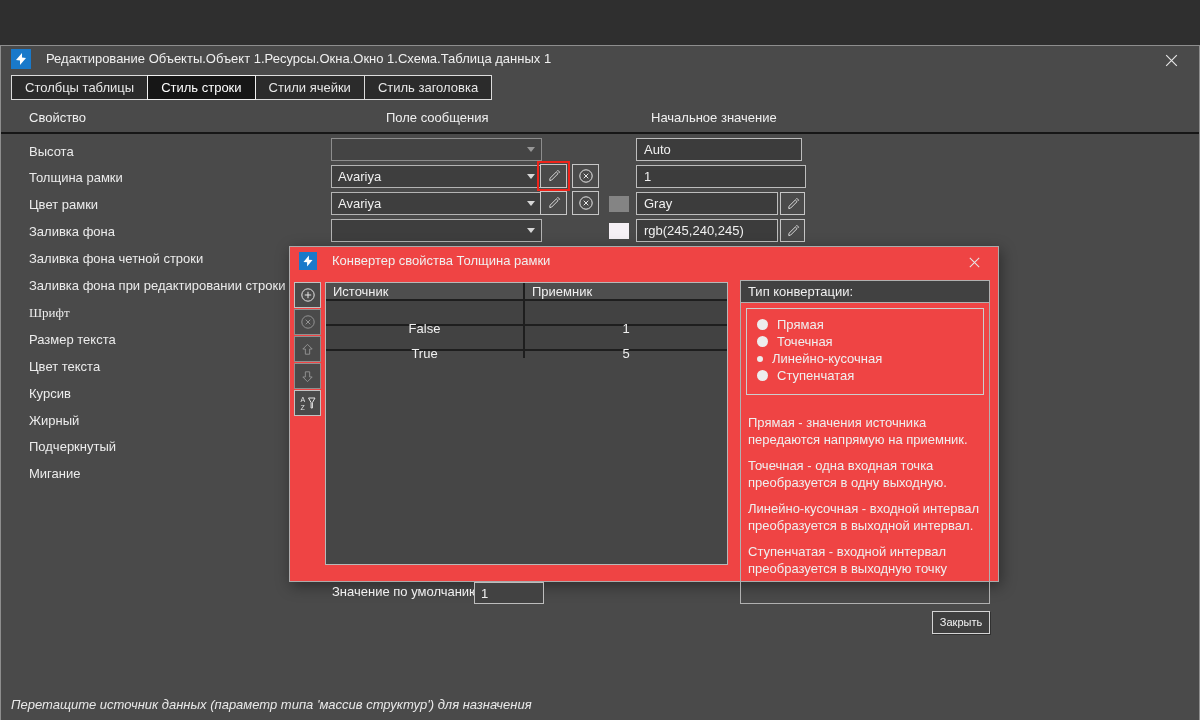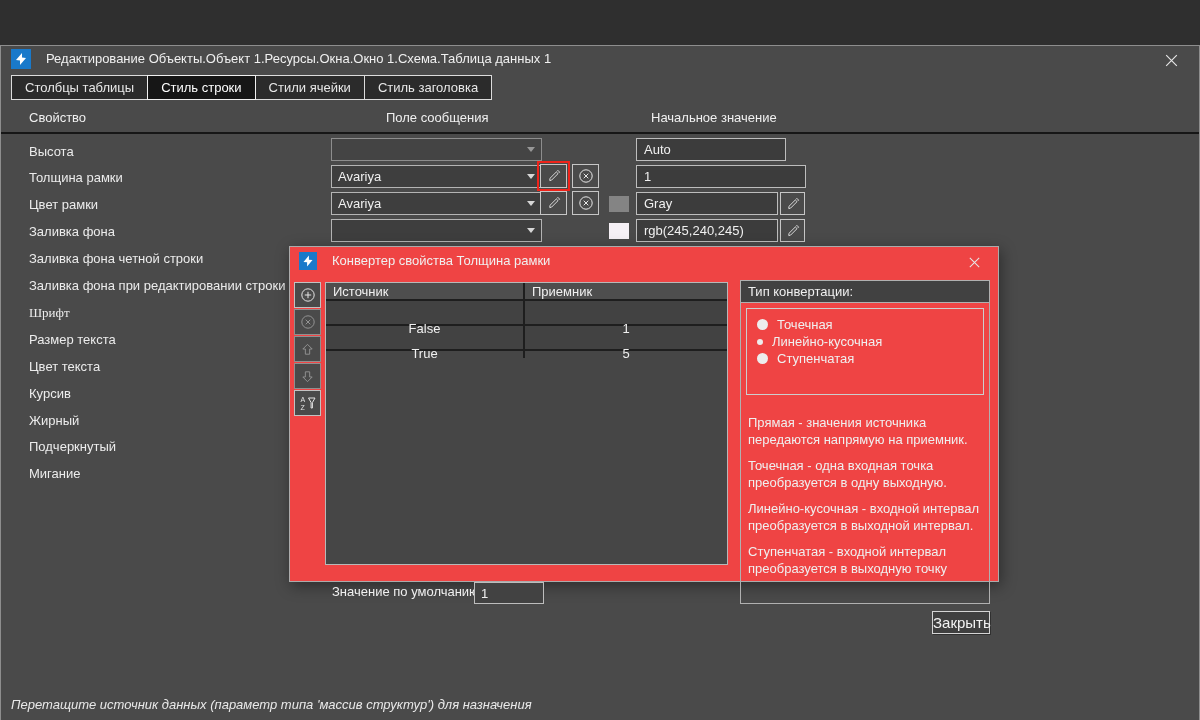--- a/index.html
+++ b/index.html
@@ -101,21 +101,21 @@
   .descs p{margin:0 0 9px 0;line-height:17px;color:#efefef;}
 
   .dv-label{position:absolute;left:42px;top:331px;line-height:27px;white-space:nowrap;}
   .dv-input{
     position:absolute;left:184px;top:335px;width:70px;height:22px;
     background:#424242;border:1px solid #bdbdbd;color:#f0f0f0;
     font-family:"Liberation Sans", sans-serif;font-size:13px;padding:0 6px;outline:none;
   }
   .btn{
     background:#3f3f3f;border:1px solid #d4d4d4;color:#f2f2f2;
-    font-family:"Liberation Sans", sans-serif;font-size:15px;
+    font-family:"Liberation Sans", sans-serif;font-size:11px;
     padding:0;text-align:center;cursor:default;
     box-shadow:1px 1px 0 rgba(0,0,0,.35);
   }
   .dlg-closebtn{position:absolute;left:642px;top:364px;width:58px;height:23px;line-height:21px;}
 
   
   .status{position:absolute;left:10px;top:651px;font-style:italic;color:#e9e9e9;white-space:nowrap;}
   .main-closebtn{position:absolute;left:10px;top:685px;width:57px;height:25px;line-height:23px;}
 </style>
 </head>
@@ -204,21 +204,21 @@
   <div class="mini-btn" style="left:571px;top:145px;">
     <svg viewBox="0 0 16 16" width="16" height="16">
         <circle cx="8" cy="8" r="6.2" fill="none" stroke="currentColor" stroke-width="1"></circle>
         <path d="M5.7 5.7 L10.3 10.3 M10.3 5.7 L5.7 10.3" stroke="currentColor" stroke-width="1" fill="none"></path>
       </svg>
   </div>
 
   <span class="swatch" style="top: 150px; background: rgb(132, 132, 132);"></span>
   <span class="swatch" style="top: 177px; background: rgb(245, 240, 245);"></span>
 
-  <div class="val-field" style="top:92px;width:150px;">Auto</div>
+  <div class="val-field" style="top:92px;width:166px;">Auto</div>
   <div class="val-field" style="top:119px;width:170px;">1</div>
   <div class="val-field" style="top:146px;width:142px;">Gray</div>
   <div class="val-field" style="top:173px;width:142px;">rgb(245,240,245)</div>
 
   <div class="val-pencil" style="top:146px;">
     <svg viewBox="0 0 14 14" width="14" height="14">
         <path d="M2.8 11.6 L4.6 11.1 L11 4.7 L9.3 3 L2.9 9.4 Z" fill="none" stroke="currentColor" stroke-width="0.9"></path>
         <path d="M10 2.3 L10.9 1.4 L12.6 3.1 L11.7 4" fill="none" stroke="currentColor" stroke-width="0.9"></path>
       </svg>
   </div>
@@ -288,20 +288,24 @@
           <div class="dtr">
             <div class="cell">True</div>
             <div class="cell">5</div>
           </div>
         </div>
     </div>
 
     <div class="cv-panel">
       <div class="cv-panel-head">Тип конвертации:</div>
       <div class="radio-group">
+          <label class="radio-row">
+            <span class="radio"></span>
+            <span class="radio-label">Прямая</span>
+          </label>
           <label class="radio-row">
             <span class="radio"></span>
             <span class="radio-label">Точечная</span>
           </label>
           <label class="radio-row">
             <span class="radio selected"></span>
             <span class="radio-label">Линейно-кусочная</span>
           </label>
           <label class="radio-row">
             <span class="radio"></span>

